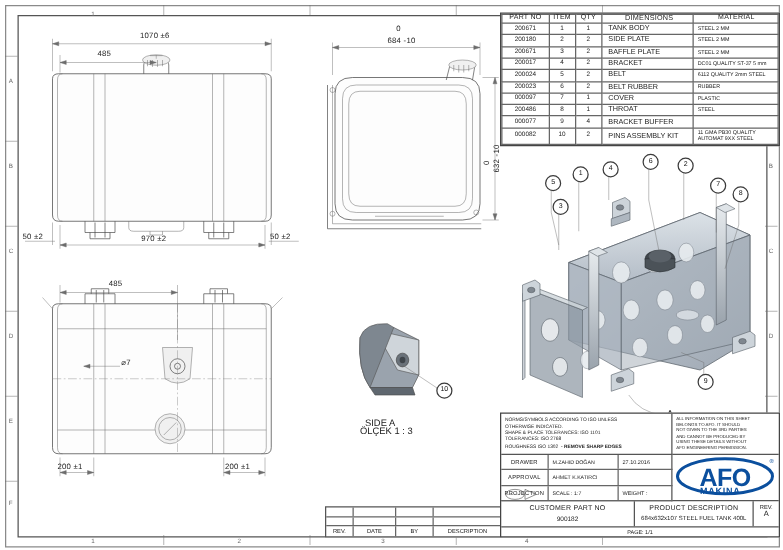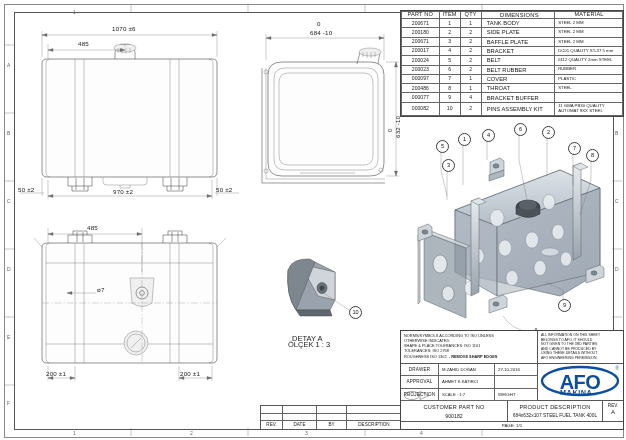--- a/index.html
+++ b/index.html
@@ -263,21 +263,21 @@
   <svg width="626" height="440">
     <path d="M288 270 Q286 296 296 310 L330 310 L335 300 L335 272 L315 262 Z" fill="#9aa3ad" stroke="#555" stroke-width=".55"></path>
     <path d="M300 264 L335 272 L335 300 L318 296 Z" fill="#cfd5da" stroke="#555" stroke-width=".5"></path>
     <path d="M288 270 Q292 258 310 259 L315 262 L296 310 Q286 296 288 270 Z" fill="#7e8790" stroke="#555" stroke-width=".5"></path>
     <path d="M296 310 L330 310 L332 316 L300 316 Z" fill="#5f676f" stroke="#4a4a4a" stroke-width=".5"></path>
     <ellipse cx="322" cy="288" rx="5" ry="5.5" fill="#6a727a" stroke="#3e3e3e" stroke-width=".5"></ellipse>
     <ellipse cx="322" cy="288" rx="2.3" ry="2.6" fill="#3f454b"></ellipse>
     <path class="dimln" d="M322 292 L352 312" stroke="#444"></path>
   </svg>
   <div class="bal" style="left:349px;top:306px">10</div>
-  <div class="detA" style="left:292px;top:334px">DETAY A</div>
+  <div class="detA" style="left:292px;top:334px">SIDE A</div>
   <div class="detA" style="left:288px;top:340px">ÖLÇEK 1 : 3</div>
 
   <svg width="626" height="440">
     <defs>
       <linearGradient id="gbody" x1="0" y1="0" x2="1" y2="1">
         <stop offset="0%" stop-color="#c3ccd6" stop-opacity=".85"></stop>
         <stop offset="100%" stop-color="#8e99a6" stop-opacity=".85"></stop>
       </linearGradient>
       <linearGradient id="gtop" x1="0" y1="0" x2="0" y2="1">
         <stop offset="0%" stop-color="#dfe5ea" stop-opacity=".9"></stop>

